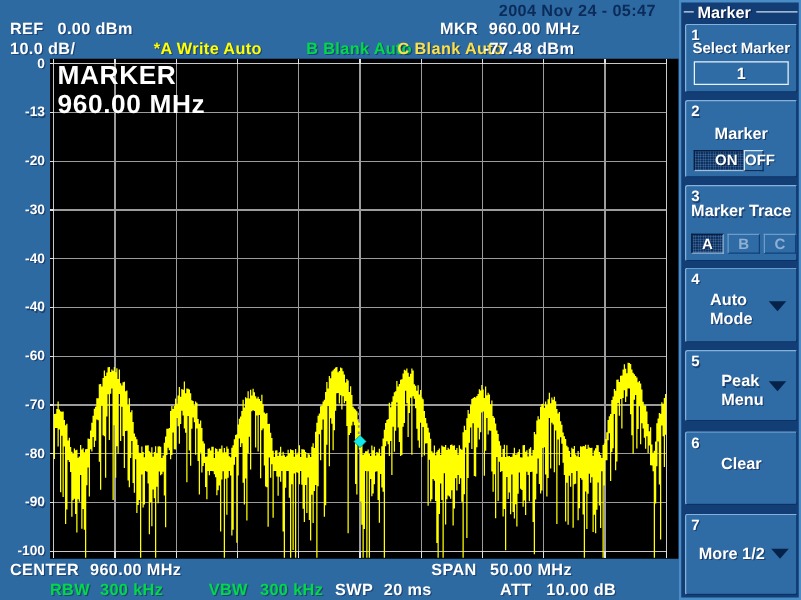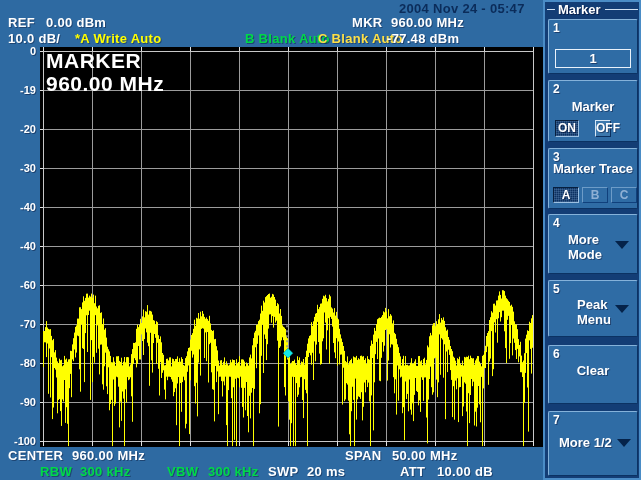--- a/index.html
+++ b/index.html
@@ -3,21 +3,21 @@
 <meta charset="utf-8">
 <style>
   html,body{margin:0;padding:0;background:#222;}
   #screen{
     position:relative;width:641px;height:480px;overflow:hidden;
     background:#2e6aa2;
     font-family:"Liberation Sans",sans-serif;font-weight:bold;
   }
   .t{position:absolute;white-space:nowrap;font-size:13px;color:#fff;
      text-shadow:1px 1px 0 rgba(0,0,30,0.35);letter-spacing:.3px;}
-  .yellow{color:#ffff00;}
+  .yellow{color:#ffff00;margin-left:48px;}
   .green{color:#00d948;margin-left:32px;}
   .violet{color:#fde047;}
   .date{color:#0b2c5a;text-shadow:none;}
   
   #plot{position:absolute;left:40px;top:47px;width:503px;height:400px;background:#000;}
   #trace-svg{position:absolute;left:0;top:0;}
   #annot{position:absolute;left:6px;top:2px;color:#fff;font-size:21px;line-height:23px;
          letter-spacing:.5px;pointer-events:none;}
   .ylab{position:absolute;left:0;width:36px;text-align:right;font-size:11px;color:#fff;
         text-shadow:1px 1px 0 rgba(0,0,30,0.4);}
@@ -56,21 +56,21 @@
   <span class="t" style="left:8px;top:31px">10.0 dB/</span>
   <span class="t yellow" style="left:75px;top:31px">*A Write Auto</span>
   <span class="t green" style="left:213px;top:31px">B Blank Auto</span>
   <span class="t violet" style="left:318px;top:31px">C Blank Auto</span>
   <span class="t date" style="left:399px;top:1px">2004 Nov 24 - 05:47</span>
   <span class="t" style="left:352px;top:15px">MKR</span>
   <span class="t" style="left:391px;top:15px">960.00 MHz</span>
   <span class="t" style="left:387px;top:31px">-77.48 dBm</span>
 
   <span class="ylab" style="top:45px">0</span>
-  <span class="ylab" style="top:84px">-19</span>
+  <span class="ylab" style="top:84px">-13</span>
   <span class="ylab" style="top:123px">-20</span>
   <span class="ylab" style="top:162px">-30</span>
   <span class="ylab" style="top:201px">-40</span>
   <span class="ylab" style="top:240px">-40</span>
   <span class="ylab" style="top:279px">-60</span>
   <span class="ylab" style="top:318px">-70</span>
   <span class="ylab" style="top:357px">-80</span>
   <span class="ylab" style="top:396px">-90</span>
   <span class="ylab" style="top:435px">-100</span>
 
@@ -102,42 +102,43 @@
   <span class="t" style="left:400px;top:464px">ATT</span>
   <span class="t" style="left:437px;top:464px">10.00 dB</span>
 
   <div id="menu">
     <div class="rule" style="left:2px;width:8px"></div>
     <div id="menu-title">Marker</div>
     <div class="rule" style="left:60px;width:33px"></div>
 
     <div class="mbox" style="top:17px;height:55px">
       <span class="mnum">1</span>
+      <div class="mlabel" style="top:11px">Select Marker</div>
       <div class="sbtn whitebox" style="left:6px;top:29px;width:76px;height:19px;line-height:17px;font-size:13px">1</div>
     </div>
 
     <div class="mbox" style="top:78px;height:62px">
       <span class="mnum">2</span>
       <div class="mlabel" style="top:18px;font-size:13px">Marker</div>
-      <div class="sbtn sel" style="left:6px;top:39px;width:24px;height:17px">ON</div>
+      <div class="sbtn sel" style="left:6px;top:39px;width:52px;height:17px">ON</div>
       <div class="sbtn raised" style="left:46px;top:39px;width:16px;height:17px">OFF</div>
     </div>
 
     <div class="mbox" style="top:146px;height:61px">
       <span class="mnum">3</span>
       <div class="mlabel" style="top:12px;font-size:13px">Marker Trace</div>
       <div class="sbtn sel" style="left:4px;top:38px;width:26px;height:16px">A</div>
       <div class="sbtn dim" style="left:33px;top:38px;width:26px;height:16px">B</div>
       <div class="sbtn dim" style="left:62px;top:38px;width:26px;height:16px">C</div>
     </div>
 
     <div class="mbox" style="top:212px;height:60px">
       <span class="mnum">4</span>
       <div class="mlines" style="left:19px;top:17px">
-        <div>More</div>
+        <div>Auto</div>
         <div>Mode</div>
       </div>
       <div class="arrow" style="left:66px;top:26px"></div>
     </div>
 
     <div class="mbox" style="top:278px;height:57px">
       <span class="mnum">5</span>
       <div class="mlines" style="left:28px;top:16px">
         <div>Peak</div>
         <div>Menu</div>

